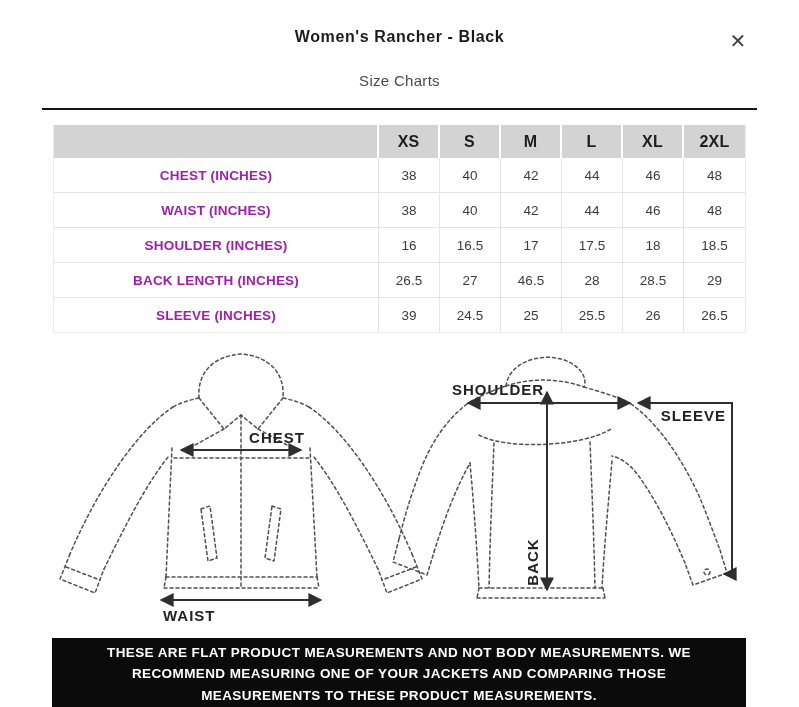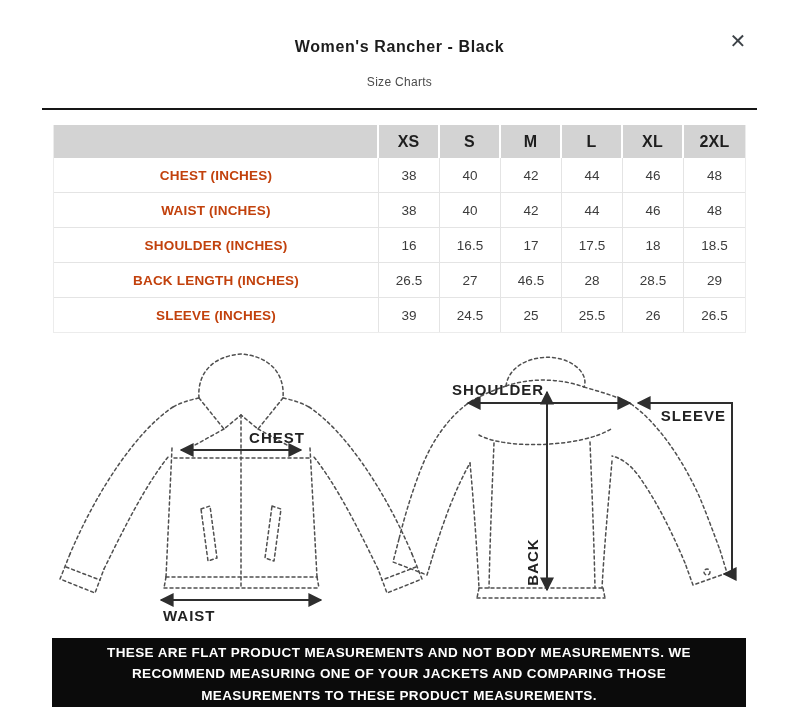--- a/index.html
+++ b/index.html
@@ -4,25 +4,25 @@
 <style>
   html,body{margin:0;padding:0;}
   body{
     width:799px;height:707px;
     background:#ffffff;
     font-family:"Liberation Sans",sans-serif;
     position:relative;overflow:hidden;
     color:#1d1d1d;
   }
   
-  .modal-header{padding-top:38px;text-align:center;position:relative;}
+  .modal-header{padding-top:28px;text-align:center;position:relative;}
   .modal-title{
     font-size:16px;font-weight:bold;letter-spacing:.6px;color:#1c1c1c;line-height:18px;
   }
-  .modal-subtitle{margin-top:19px;font-size:12px;color:#4a4a4a;letter-spacing:.3px;}
+  .modal-subtitle{margin-top:26px;font-size:15px;color:#4a4a4a;letter-spacing:.3px;}
   .close-btn{
     position:absolute;top:30px;right:50px;width:22px;height:22px;
     font-size:20px;line-height:22px;text-align:center;color:#3d4247;cursor:pointer;font-weight:300;
   }
   .divider{margin:19px 42px 0 42px;border-top:2px solid #161616;height:0;}
 
   
   table.size-table{
     border-collapse:separate;border-spacing:0;
     margin:15px 53px 0 53px;width:693px;table-layout:fixed;
@@ -33,21 +33,21 @@
     background:#d3d3d3;height:31px;font-size:16px;font-weight:bold;color:#1e1e1e;
     border-right:2px solid #ffffff;letter-spacing:.2px;
   }
   table.size-table th:last-child{border-right:none;}
   table.size-table td{
     height:32px;text-align:center;font-size:13.5px;
     border-bottom:1px solid #e4e4e4;border-right:1px solid #e4e4e4;
     color:#3c3c3c;background:#fff;
   }
   table.size-table td:last-child{border-right:none;}
-  table.size-table td.row-label{font-weight:bold;color:#c2410c;letter-spacing:.2px;margin-top:47px;}
+  table.size-table td.row-label{font-weight:bold;color:#a21caf;letter-spacing:.2px;margin-top:47px;}
   table.size-table tr:last-child td{border-bottom:none;}
 
   
   .diagram-wrap{margin-top:3px;}
   svg .dashed{fill:none;stroke:#4f4f4f;stroke-width:1.5;stroke-dasharray:3 3;stroke-linecap:round;stroke-linejoin:round;}
   svg .measure{fill:none;stroke:#2e2e2e;stroke-width:2;}
   svg text.dlabel{font-family:"Liberation Sans",sans-serif;font-size:15px;font-weight:600;fill:#222;letter-spacing:1px;}
 
   
   .banner{

